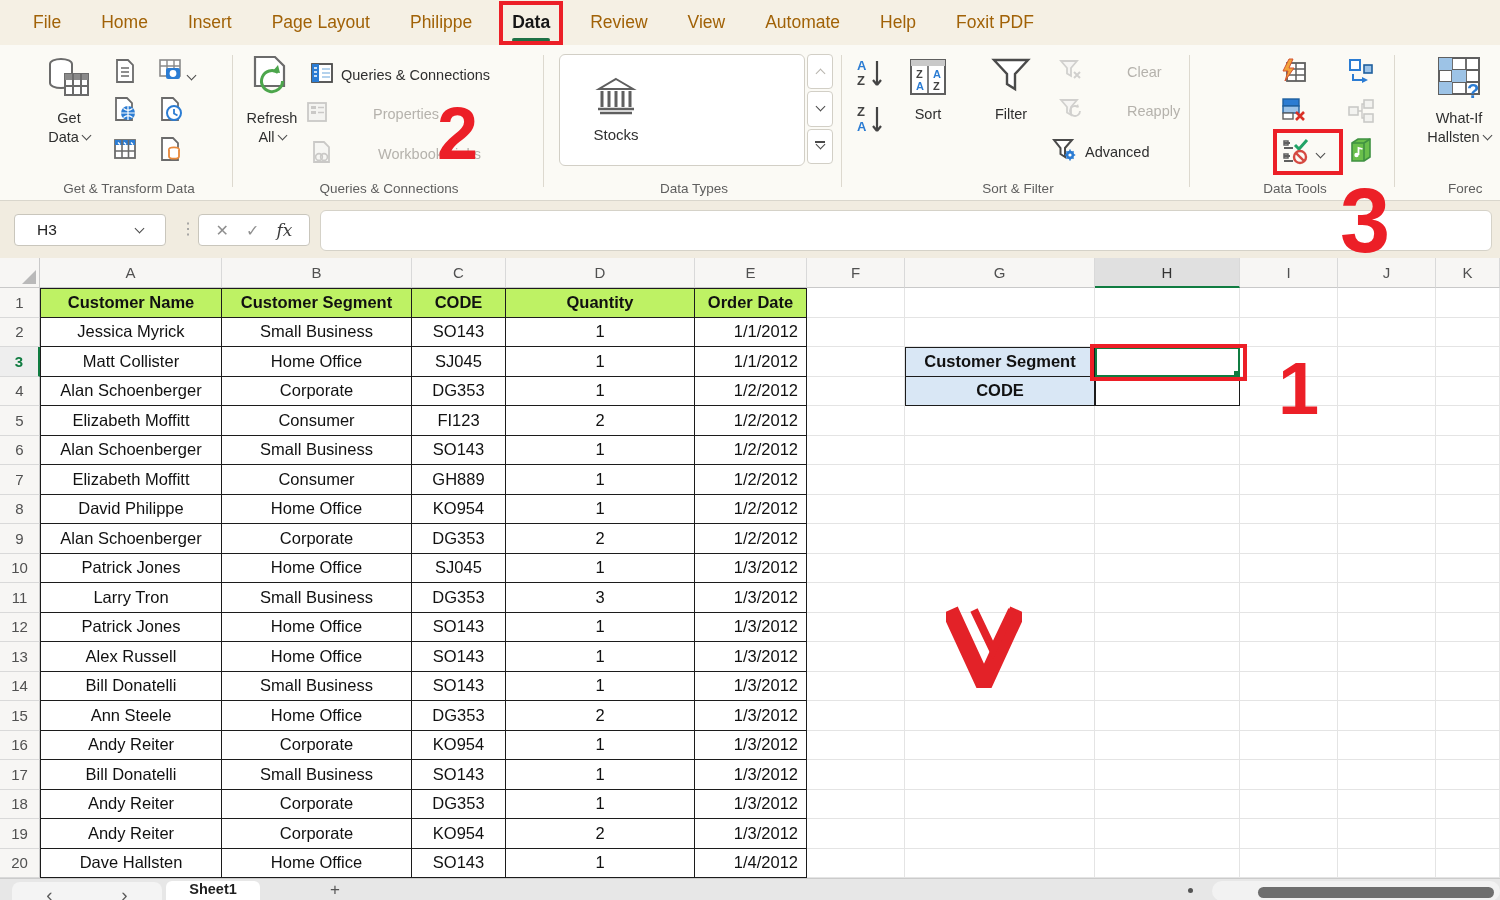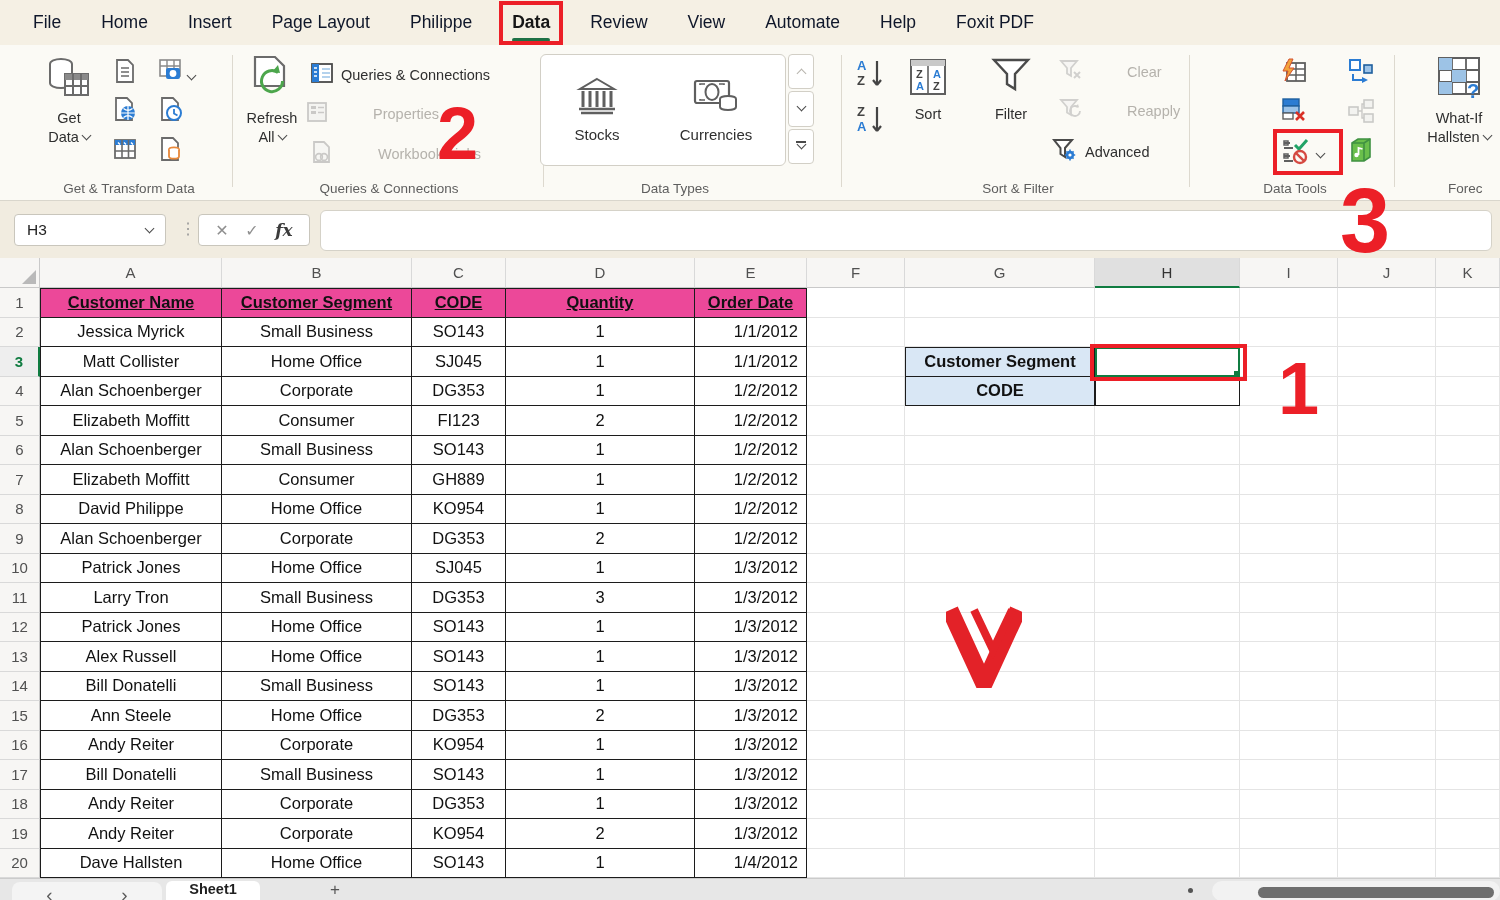--- a/index.html
+++ b/index.html
@@ -2,21 +2,21 @@
 <html><head>
 <meta charset="utf-8">
 <style>
   * { margin:0; padding:0; box-sizing:border-box; }
   html,body { width:1500px; height:900px; }
   body { font-family:"Liberation Sans", sans-serif; background:#fff; position:relative; overflow:hidden; }
   .stage { position:absolute; inset:0; width:1500px; height:900px; background:#fff; }
 
   
   .tabrow { position:absolute; top:0; left:0; width:1500px; height:45px; background:#f5f0e4; display:flex; align-items:center; padding-left:13px; }
-  .tab { margin:0 20px; font-size:17.5px; color:#0f172a; white-space:nowrap; position:relative; cursor:default; }
+  .tab { margin:0 20px; font-size:17.5px; color:#a16207; white-space:nowrap; position:relative; cursor:default; }
   .tab.active { font-weight:bold; color:#161616; }
   .tab-underline { position:absolute; left:0; right:0; bottom:-9px; height:4px; background:#1e7145; border-radius:2px; }
   .tab-redbox { position:absolute; top:-11px; bottom:-12px; left:-13px; right:-13px; border:4px solid #ec1f27; z-index:50; }
 
   
   .ribbon { position:absolute; top:45px; left:0; width:1500px; height:156px; background:#fbfaf5; border-bottom:1px solid #d9d6cc; }
   .group { position:absolute; top:0; height:156px; }
   .grouplabel { position:absolute; bottom:5px; left:0; width:100%; text-align:center; font-size:13.5px; color:#5e5e5e; white-space:nowrap; }
   .sep { position:absolute; top:10px; height:132px; width:1px; background:#ddd9cf; }
   .bigbtn { position:absolute; display:flex; flex-direction:column; align-items:center; text-align:center; font-size:14.5px; color:#2f2f2f; line-height:1.32; cursor:default; }
@@ -29,39 +29,39 @@
   .chev { width:7px; height:7px; border-right:1.6px solid #4a4a4a; border-bottom:1.6px solid #4a4a4a; transform:rotate(45deg); display:inline-block; margin-top:-4px; }
   .chevup { transform:rotate(225deg); margin-top:4px; }
   .gallery { position:absolute; background:#fff; border:1px solid #d2cfc6; border-radius:6px; display:flex; }
   .gallerycard { display:flex; flex-direction:column; align-items:center; justify-content:center; gap:6px; font-size:15px; color:#2f2f2f; }
   .gstrip { position:absolute; display:flex; flex-direction:column; }
   .gbtn { width:26px; flex:1; background:#fff; border:1px solid #d2cfc6; border-radius:4px; display:flex; align-items:center; justify-content:center; margin-bottom:2px; }
   .morebar { width:10px; height:2px; background:#4a4a4a; position:absolute; margin-top:-9px; }
 
   
   .fbar { position:absolute; top:201px; left:0; width:1500px; height:57px; background:#f1ece0; }
-  .namebox { position:absolute; left:14px; top:13px; width:152px; height:32px; background:#fff; border:1px solid #c9c6bc; border-radius:4px; display:flex; align-items:center; padding:0 12px; font-size:15.5px; color:#222; }
+  .namebox { position:absolute; left:14px; top:13px; width:152px; height:32px; background:#fff; border:1px solid #c9c6bc; border-radius:4px; display:flex; align-items:center; padding:0 22px; font-size:15.5px; color:#222; }
   .namebox .chev { margin-left:auto; }
   .dots { position:absolute; left:180px; top:18px; color:#9a9a9a; font-size:16px; letter-spacing:0; }
   .fxbox { position:absolute; left:198px; top:13px; width:112px; height:32px; background:#fff; border:1px solid #c9c6bc; border-radius:4px; display:flex; align-items:center; justify-content:space-around; padding:0 8px; color:#8f8f8f; font-size:16px; }
-  .fxglyph { font-family:"DejaVu Serif", serif; font-style:italic; color:#3c3c3c; font-size:17px;font-weight:bold; }
+  .fxglyph { font-family:"DejaVu Serif", serif; font-style:italic; color:#3c3c3c; font-size:17px; }
   .finput { position:absolute; left:320px; top:9px; width:1172px; height:41px; background:#fff; border:1px solid #d5d2c8; border-radius:6px; font-size:15px; padding:0 10px; color:#222; outline:none; }
 
   
   .grid { position:absolute; top:258px; left:0; width:1500px; height:622px; display:grid;
           grid-template-columns:40px 182px 190px 94px 189px 112px 98px 190px 145px 98px 98px 64px;
           grid-template-rows:30px repeat(20, 29.5px); background:#fff; position:absolute; }
   .c { background:#fff; border-right:1px solid #e4e4e4; border-bottom:1px solid #e4e4e4; display:flex; align-items:center; justify-content:center; font-size:16.5px; color:#111; overflow:hidden; white-space:nowrap; }
   .ch { background:#f7f6f4; border-right:1px solid #d9d9d9; border-bottom:1px solid #c9c9c9; color:#515151; font-size:15px; display:flex; align-items:center; justify-content:center; }
   .ch-sel { background:#e0e0e0; border-bottom:2.5px solid #107c41; color:#333; }
   .rh { background:#f7f6f4; border-right:1px solid #c9c9c9; border-bottom:1px solid #d9d9d9; color:#515151; font-size:15px; display:flex; align-items:center; justify-content:center; }
   .rh-sel { color:#107c41; border-right:2.5px solid #107c41; background:#eeeeee; font-weight:bold; }
   .corner { background:#f7f6f4; border-right:1px solid #c9c9c9; border-bottom:1px solid #c9c9c9; position:relative; }
   .tri { position:absolute; right:3px; bottom:3px; width:0; height:0; border-left:14px solid transparent; border-bottom:14px solid #b9b9b9; }
-  .th { background:#ec4899; font-weight:bold; border-right:1.6px solid #1c1c1c; border-bottom:1.6px solid #1c1c1c;text-decoration:underline; }
+  .th { background:#bef264; font-weight:bold; border-right:1.6px solid #1c1c1c; border-bottom:1.6px solid #1c1c1c; }
   .td { border-right:1.6px solid #1c1c1c; border-bottom:1.6px solid #1c1c1c; }
   .lb { border-left:1.6px solid #1c1c1c; }
   .tb { border-top:1.6px solid #1c1c1c; }
   .date { justify-content:flex-end; padding-right:8px; }
   .lbl { background:#d9e7f5; font-weight:bold; border:1.6px solid #1c1c1c; border-top-width:0; }
   .lbl.tb { border-top-width:1.6px; }
   .sel { border:2.5px solid #107c41; position:relative; background:#fff; }
   .sel::after { content:""; position:absolute; right:-3px; bottom:-3px; width:6px; height:6px; background:#107c41; border:1px solid #fff; }
   .hbox { border-right:1.6px solid #1c1c1c; border-bottom:1.6px solid #1c1c1c; border-left:1.6px solid #1c1c1c; }
 
@@ -192,42 +192,29 @@
               <path d="M4 2 h10 l5 5 v15 H4 z" fill="#f3f3f3" stroke="#9a9a9a" stroke-width="1.8"></path>
               <circle cx="9" cy="17" r="3.4" fill="none" stroke="#9a9a9a" stroke-width="1.6"></circle>
               <circle cx="14" cy="17" r="3.4" fill="none" stroke="#9a9a9a" stroke-width="1.6"></circle>
             </svg></span>
         <span>Workbook Links</span>
       </div>
       <div class="grouplabel">Queries &amp; Connections</div>
     </div>
     <div class="sep" style="left:543px;"></div>
 
-    <div class="group" style="left:530px;width:290px;">
+    <div class="group" style="left:549px;width:290px;">
       <div class="gallery" style="left:10px;top:9px;width:246px;height:112px;">
         <div class="gallerycard" style="width:112px;">
           <span><svg width="42" height="40" viewBox="0 0 42 40">
                 <path d="M21 2 L38 12 H4 z" fill="#fff" stroke="#5f5f5f" stroke-width="2"></path>
                 <path d="M7 14 v16 M14 14 v16 M21 14 v16 M28 14 v16 M35 14 v16" stroke="#5f5f5f" stroke-width="3"></path>
                 <path d="M3 32 h36 M5 36 h32" stroke="#5f5f5f" stroke-width="2.4"></path>
               </svg></span>
           <span>Stocks</span>
-        </div>
-        <div class="gallerycard" style="width:126px;">
-          <span><svg width="46" height="40" viewBox="0 0 46 40">
-                <rect x="2" y="4" width="34" height="22" rx="2" fill="#fff" stroke="#5f5f5f" stroke-width="2.2"></rect>
-                <path d="M7 8 v-1 h5 M31 8 v-1 h-5 M7 22 v1 h5 M31 22 v1 h-5" stroke="#5f5f5f" stroke-width="1.6" fill="none"></path>
-                <ellipse cx="19" cy="15" rx="6.5" ry="8" fill="none" stroke="#5f5f5f" stroke-width="2"></ellipse>
-                <g stroke="#5f5f5f" stroke-width="2" fill="#fff">
-                  <ellipse cx="35" cy="22" rx="8" ry="3"></ellipse>
-                  <path d="M27 22 v4 c0 1.7 3.6 3 8 3 s8 -1.3 8 -3 v-4"></path>
-                  <path d="M27 26 v4 c0 1.7 3.6 3 8 3 s8 -1.3 8 -3 v-4"></path>
-                </g>
-              </svg></span>
-          <span>Currencies</span>
         </div>
       </div>
       <div class="gstrip" style="left:258px;top:9px;height:112px;">
         <div class="gbtn">
             <span class="chev chevup" style="border-color:#b7b4ad;"></span>
           </div>
         <div class="gbtn">
             <span class="chev"></span>
           </div>
         <div class="gbtn" style="position:relative;">

